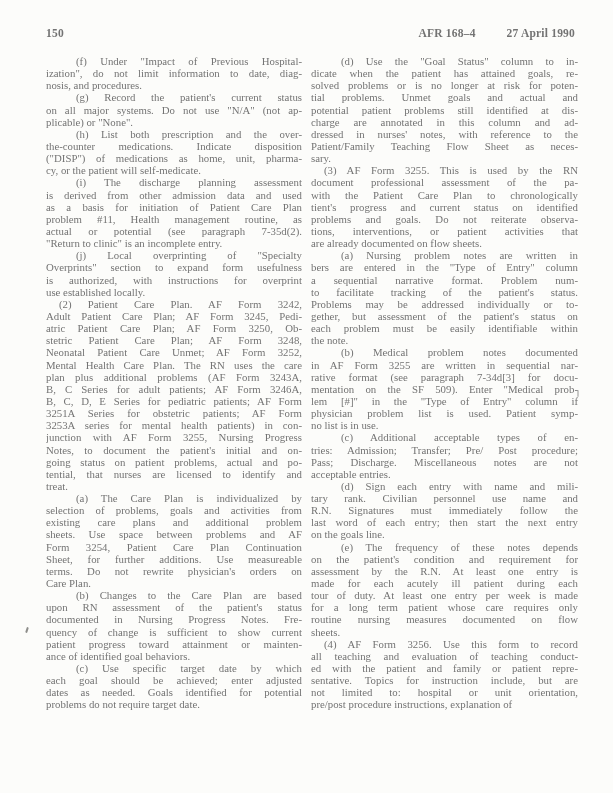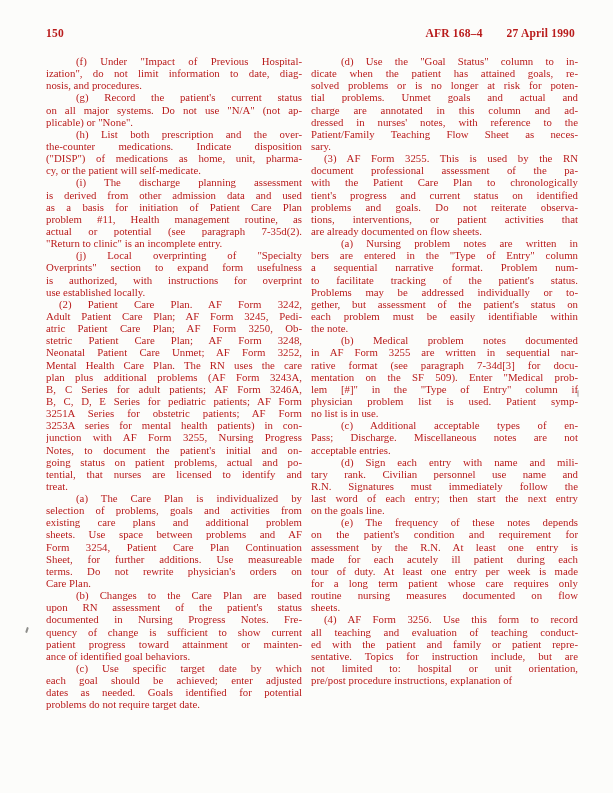--- a/index.html
+++ b/index.html
@@ -5,39 +5,39 @@
   html, body {
     margin: 0;
     padding: 0;
     background: #e8e8e6;
   }
   .page {
     position: relative;
     width: 613px;
     height: 793px;
     background: #fcfcfa;
-    color: #b91c1c;
+    color: #737373;
     font-family: "Liberation Serif", "DejaVu Serif", serif;
     overflow: hidden;
   }
   .page-header {
     position: absolute;
     top: 27px;
     left: 46px;
     right: 38px;
     display: flex;
     justify-content: space-between;
     align-items: baseline;
     font-size: 11.5px;
     font-weight: bold;
     letter-spacing: 0.2px;
   }
   .header-right {
     display: flex;
-    gap: 24px;
+    gap: 31px;
   }
   .columns {
     position: absolute;
     top: 55px;
     left: 46px;
     display: flex;
     gap: 9px;
   }
   .col {
     font-size: 10.8px;
@@ -166,20 +166,21 @@
           <div class="line">dates as needed. Goals identified for potential</div>
           <div class="line lastline">problems do not require target date.</div>
         </div>
       </div>
     <div class="col col-right">
         <div class="para">
           <div class="line first deep">(d) Use the "Goal Status" column to in-</div>
           <div class="line">dicate when the patient has attained goals, re-</div>
           <div class="line">solved problems or is no longer at risk for poten-</div>
           <div class="line">tial problems. Unmet goals and actual and</div>
+          <div class="line">potential patient problems still identified at dis-</div>
           <div class="line">charge are annotated in this column and ad-</div>
           <div class="line">dressed in nurses' notes, with reference to the</div>
           <div class="line">Patient/Family Teaching Flow Sheet as neces-</div>
           <div class="line lastline">sary.</div>
         </div>
         <div class="para">
           <div class="line first shallow">(3) AF Form 3255. This is used by the RN</div>
           <div class="line">document professional assessment of the pa-</div>
           <div class="line">with the Patient Care Plan to chronologically</div>
           <div class="line">tient's progress and current status on identified</div>
@@ -201,20 +202,21 @@
           <div class="line first deep">(b) Medical problem notes documented</div>
           <div class="line">in AF Form 3255 are written in sequential nar-</div>
           <div class="line">rative format (see paragraph 7-34d[3] for docu-</div>
           <div class="line">mentation on the SF 509). Enter "Medical prob-</div>
           <div class="line">lem [#]" in the "Type of Entry" column if</div>
           <div class="line">physician problem list is used. Patient symp-</div>
           <div class="line lastline">no list is in use.</div>
         </div>
         <div class="para">
           <div class="line first deep">(c) Additional acceptable types of en-</div>
+          <div class="line">tries: Admission; Transfer; Pre/ Post procedure;</div>
           <div class="line">Pass; Discharge. Miscellaneous notes are not</div>
           <div class="line lastline">acceptable entries.</div>
         </div>
         <div class="para">
           <div class="line first deep">(d) Sign each entry with name and mili-</div>
           <div class="line">tary rank. Civilian personnel use name and</div>
           <div class="line">R.N. Signatures must immediately follow the</div>
           <div class="line">last word of each entry; then start the next entry</div>
           <div class="line lastline">on the goals line.</div>
         </div>

